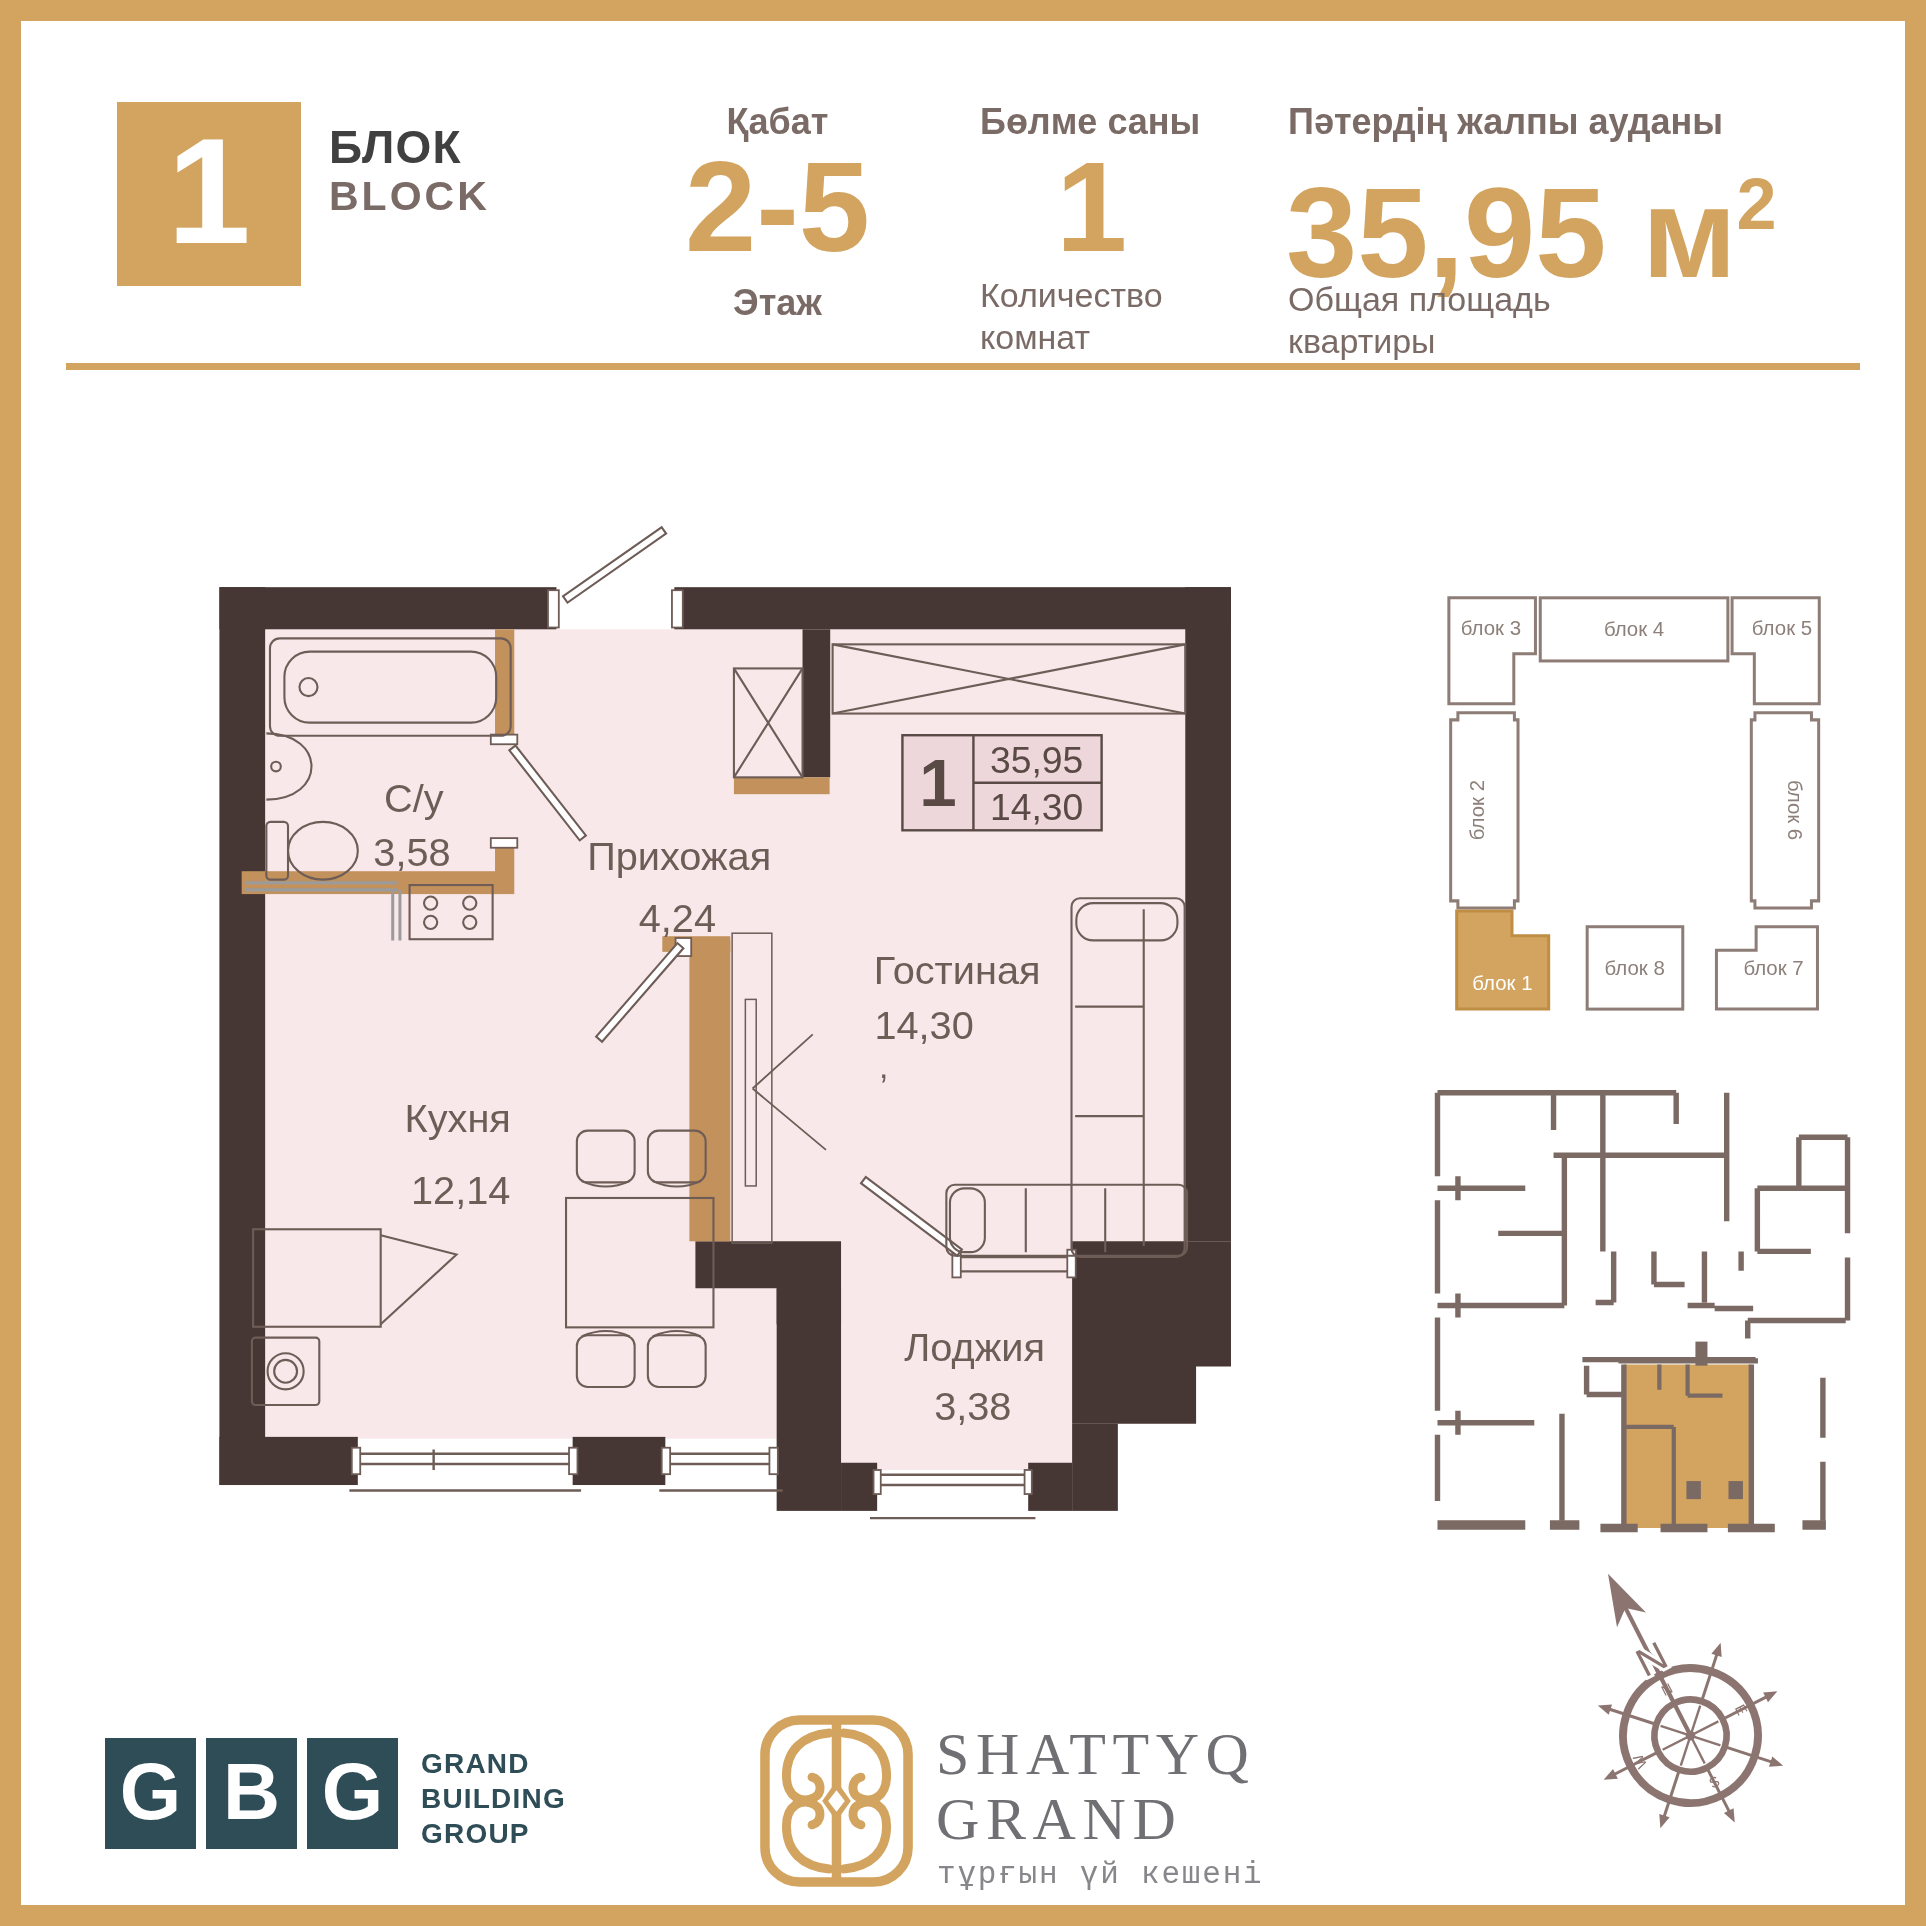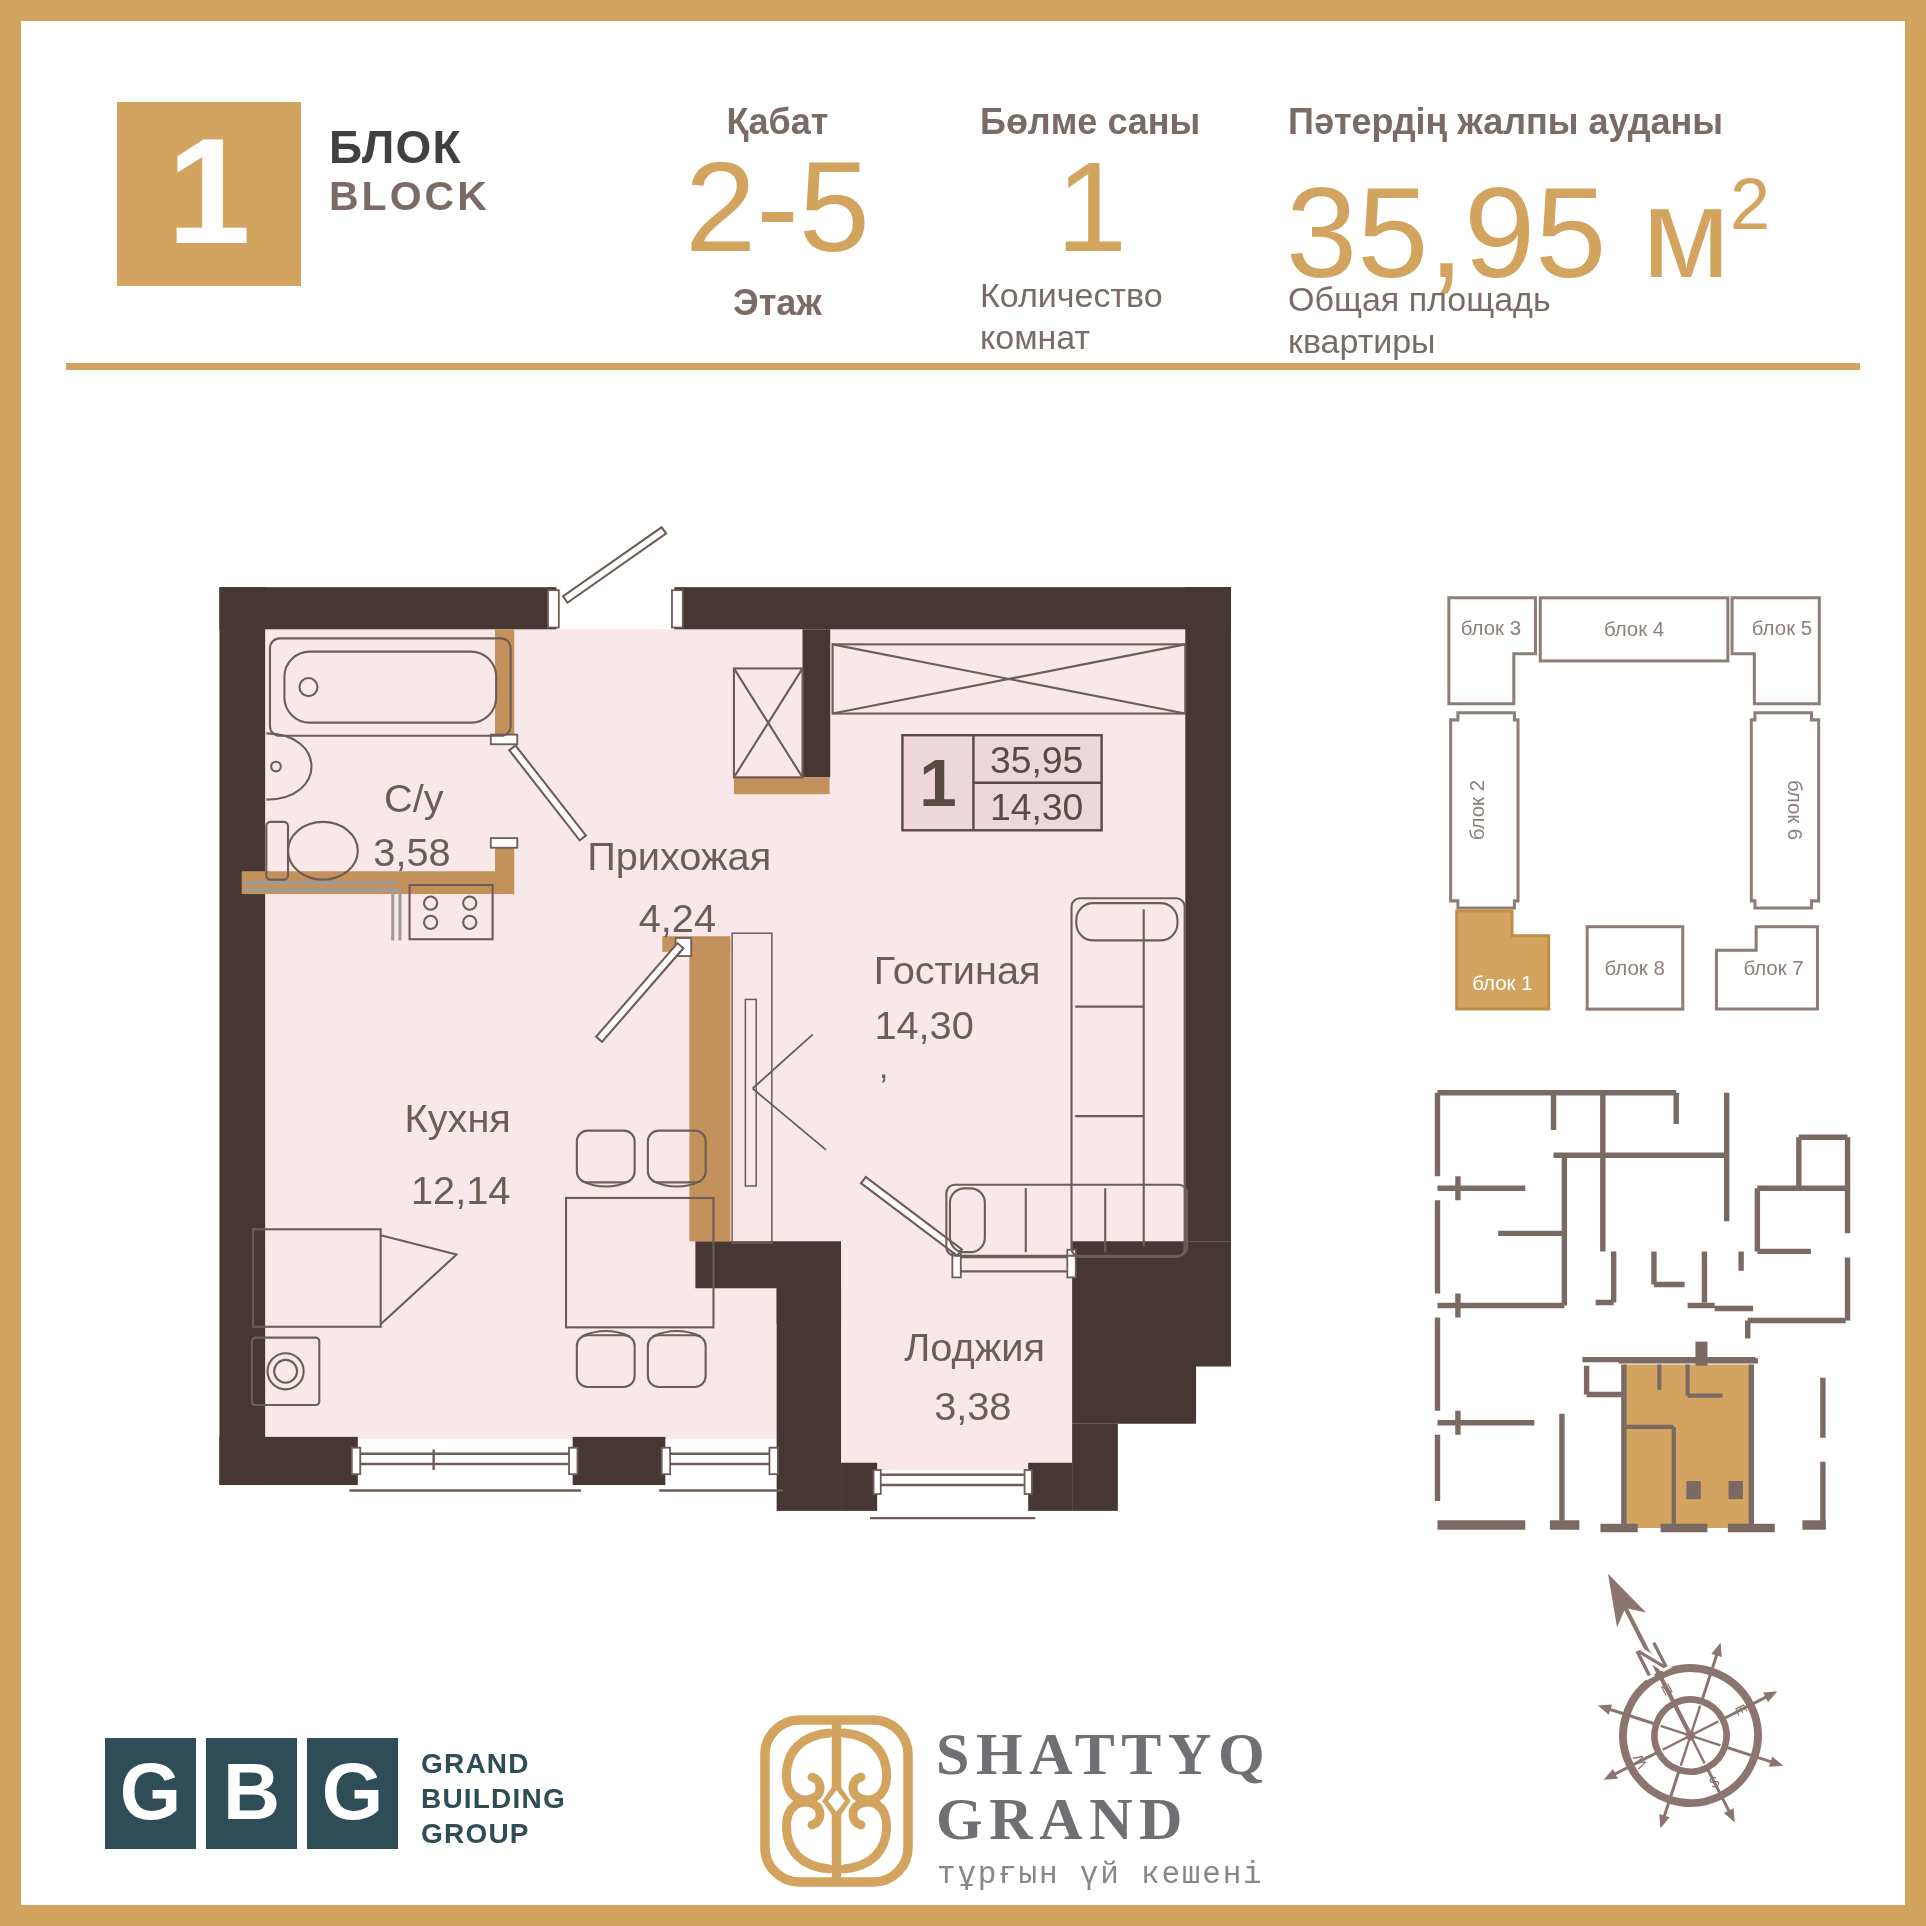--- a/index.html
+++ b/index.html
@@ -8,30 +8,30 @@
   .frame{position:absolute;inset:0;border:21.7px solid #d2a45f;pointer-events:none;}
   .abs{position:absolute;}
 
   
   .badge{left:117px;top:102px;width:184px;height:184px;background:#d2a45f;
          color:#fff;font-size:150px;font-weight:bold;text-align:center;line-height:178px;}
   .blok{left:329px;top:120px;font-size:46px;font-weight:bold;color:#404040;letter-spacing:1.2px;}
   .block-en{left:329px;top:173px;font-size:41px;font-weight:bold;color:#7b6b66;letter-spacing:3px;}
   .hlabel{font-size:36px;font-weight:bold;color:#7b6b66;}
   .hsub{font-size:34px;color:#7b6b66;line-height:42px;}
-  .hbig{font-size:128px;font-weight:normal;color:#d2a45f;line-height:128px;white-space:nowrap;}
+  .hbig{font-size:128px;font-weight:bold;color:#d2a45f;line-height:128px;white-space:nowrap;}
   .hbig sup{font-size:72px;vertical-align:48px;}
   .divider{left:66px;top:363px;width:1794px;height:7.2px;background:#d2a45f;}
   .center{text-align:center;}
 
   
   .gbg-sq{width:91px;height:111px;background:#2e4d57;color:#fff;font-size:79px;font-weight:bold;
           text-align:center;line-height:108px;}
   .gbg-name{font-size:28px;font-weight:bold;color:#2e4d57;line-height:35px;letter-spacing:1.2px;}
-  .sh-title{font-family:"Liberation Serif",serif;font-size:60px;color:#707074;letter-spacing:6.6px;line-height:65px;font-weight:bold;}
+  .sh-title{font-family:"Liberation Serif",serif;font-size:60px;color:#707074;letter-spacing:6.6px;line-height:65px;}
   .sh-tag{font-size:31px;color:#87878b;letter-spacing:1.8px;font-family:Liberation Mono, monospace;}
 
   svg text{font-family:"Liberation Sans",sans-serif;}
 </style>
 </head>
 <body>
 
 <div class="page">
   <div class="frame abs"></div>
 

